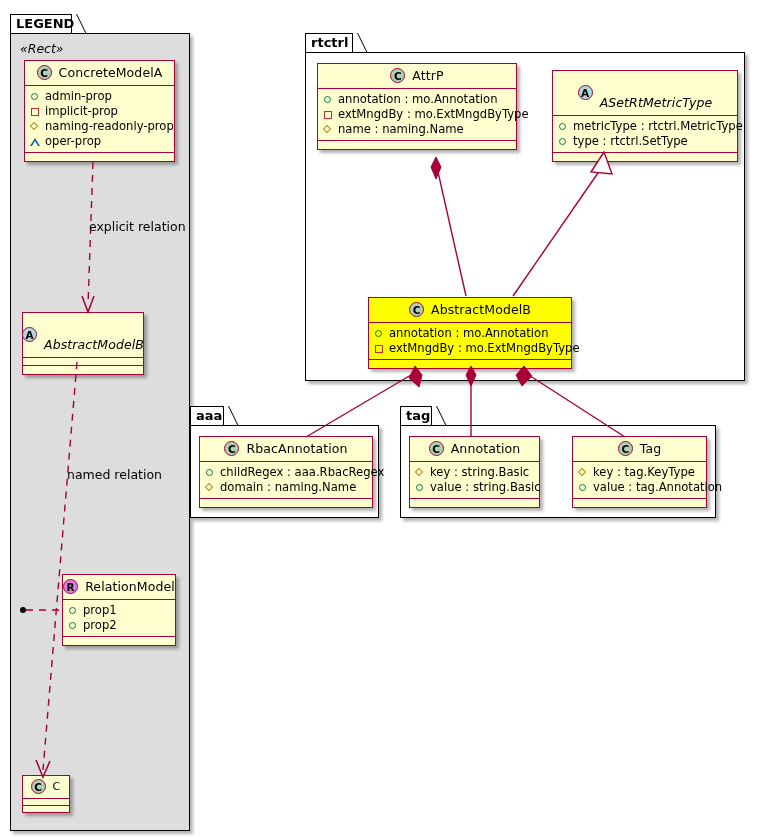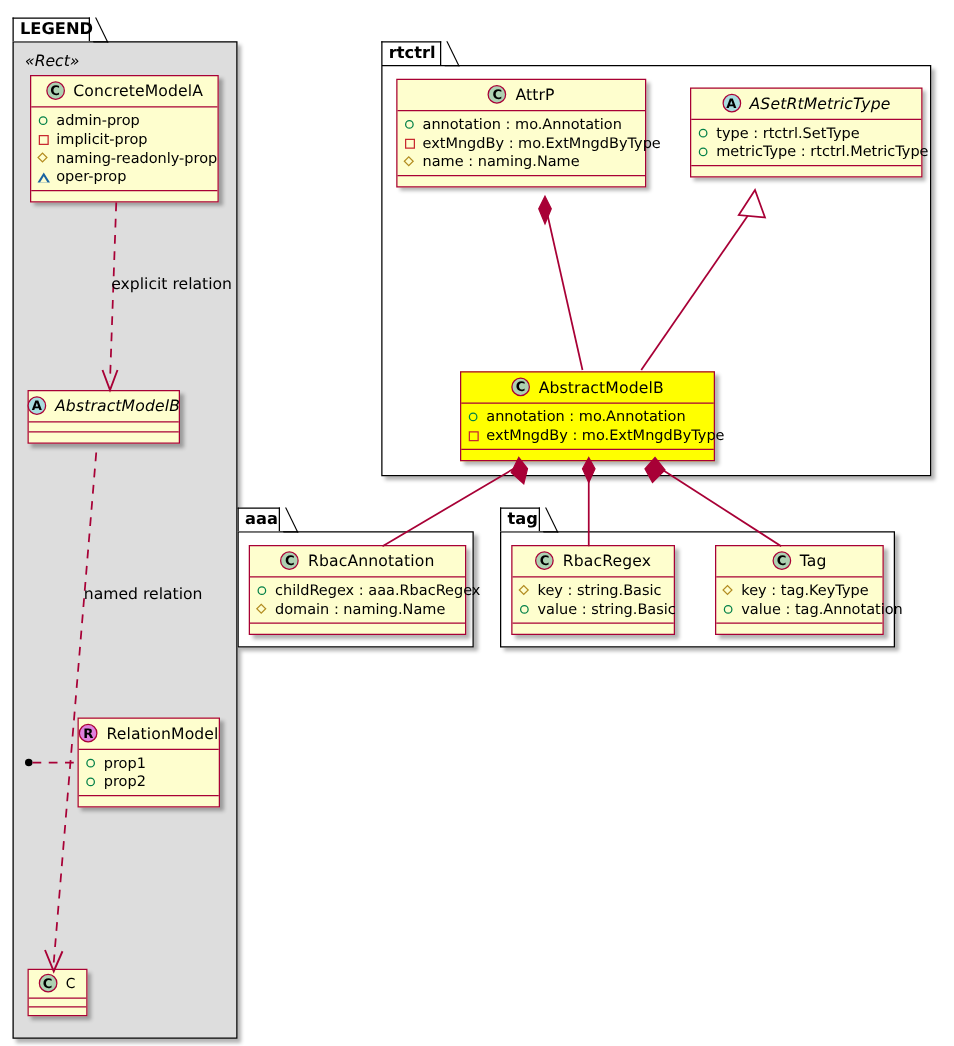--- a/index.html
+++ b/index.html
@@ -96,21 +96,21 @@
     gap: 7px;
     padding: 4px 8px 5px 8px;
     border-bottom: 1.3px solid #a80036;
     white-space: nowrap;
   }
   .cls-title {
     font-size: 12.5px;
     color: #000000;
     letter-spacing: 0.1px;
   }
-  .cls-title.abstract { font-style: italic; }
+  .cls-title.abstract { font-style: italic; margin-top: 20px; }
   .stereo {
     font-size: 12.5px;
     font-style: italic;
     color: #000000;
     padding-bottom: 2px;
   }
 
   
   .badge {
     width: 15px; height: 15px;
@@ -347,25 +347,25 @@
   </div>
 
   <div class="cls" style="left:552px; top:70px; width:186px;">
     <div class="cls-head">
       <span class="badge badge-A">A</span>
       <span class="cls-title abstract">ASetRtMetricType</span>
     </div>
     <div class="cls-attrs">
       <div class="attr">
         <span class="vis pub"></span>
+        <span>metricType : rtctrl.MetricType</span>
+      </div>
+      <div class="attr">
+        <span class="vis pub"></span>
         <span>type : rtctrl.SetType</span>
-      </div>
-      <div class="attr">
-        <span class="vis pub"></span>
-        <span>metricType : rtctrl.MetricType</span>
       </div>
     </div>
     <div class="cls-foot"></div>
   </div>
 
   <div class="cls highlight" style="left:368px; top:297px; width:204px;">
     <div class="cls-head">
       <span class="badge badge-C">C</span>
       <span class="cls-title">AbstractModelB</span>
     </div>
@@ -410,21 +410,21 @@
   <div class="pkg" style="left:400px; top:406px; width:316px; height:112px;">
     <div class="pkg-tab" style="top:0; width:32px;">
       <span>tag</span>
     </div>
     <div class="pkg-body" style="top:19px; width:316px; height:93px;"></div>
   </div>
 
   <div class="cls" style="left:409px; top:436px; width:131px;">
     <div class="cls-head">
       <span class="badge badge-C">C</span>
-      <span class="cls-title">RbacRegex</span>
+      <span class="cls-title">Annotation</span>
     </div>
     <div class="cls-attrs">
       <div class="attr">
         <span class="vis prot"></span>
         <span>key : string.Basic</span>
       </div>
       <div class="attr">
         <span class="vis pub"></span>
         <span>value : string.Basic</span>
       </div>

